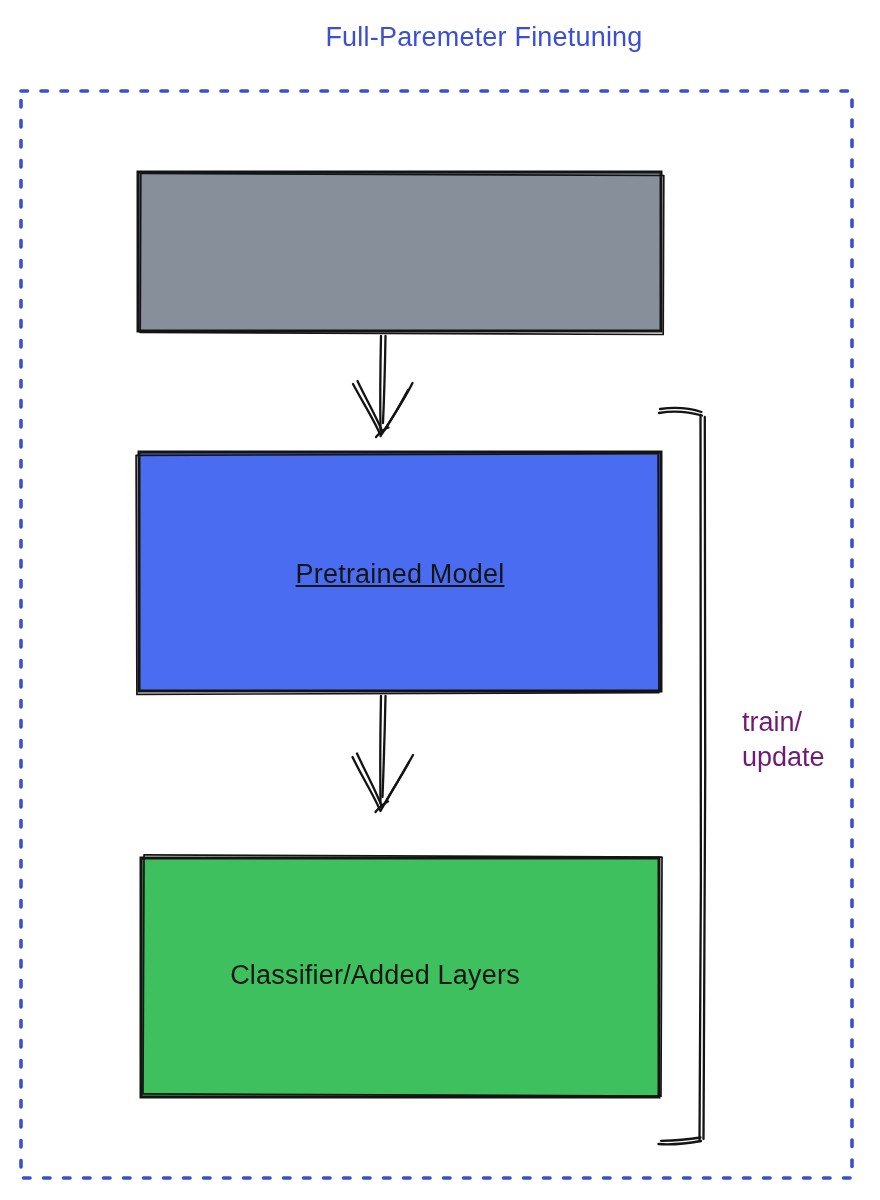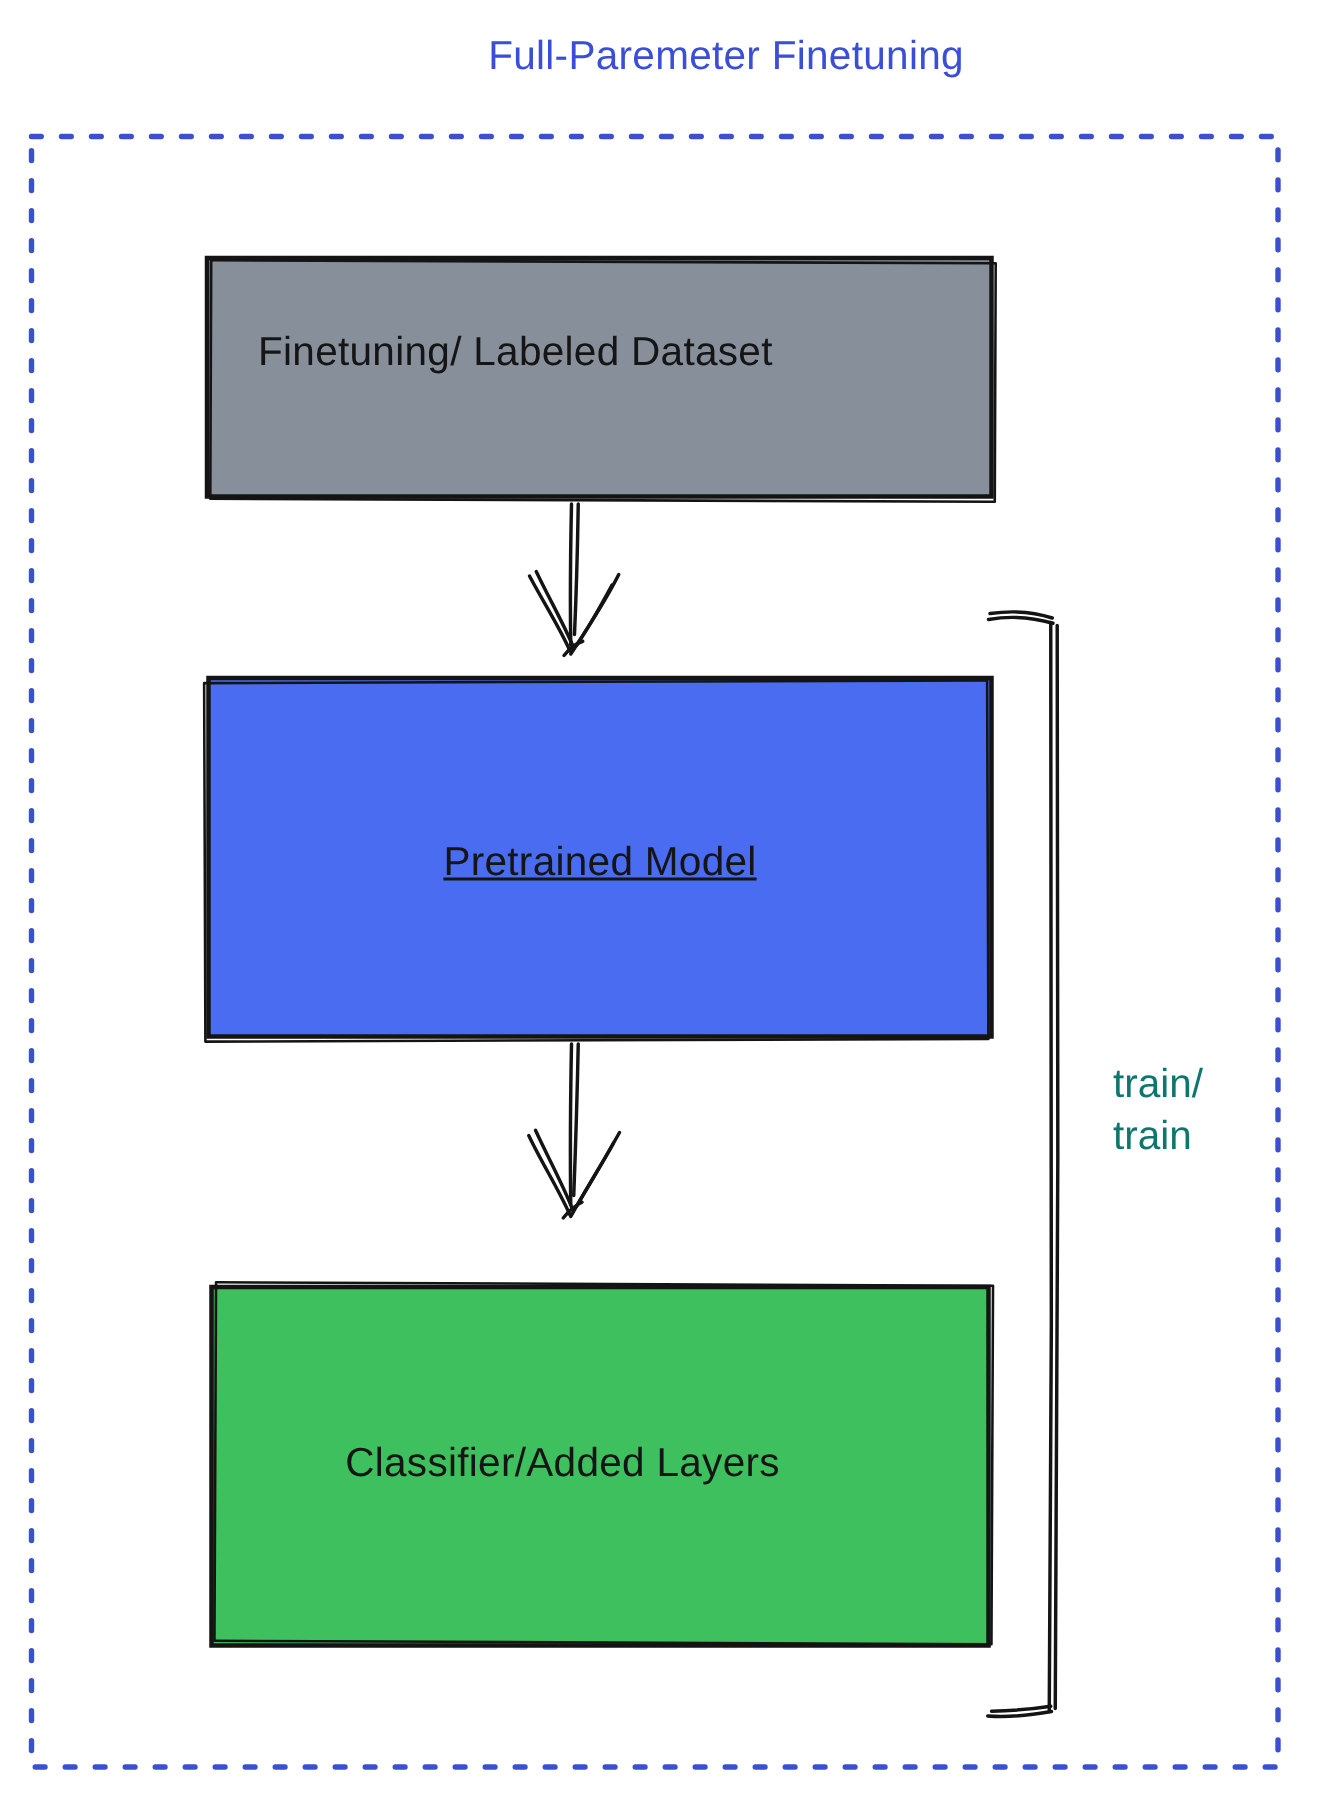--- a/index.html
+++ b/index.html
@@ -35,21 +35,21 @@
     white-space: nowrap;
   }
   .label-dataset   { left: 172px; top: 219px; }
   .label-pretrained{ left: 139px; top: 559px; width: 522px; text-align: center; text-decoration: underline; }
   .label-classifier{ left: 141px; top: 960px; width: 468px; text-align: center; }
   .bracket-label {
     position: absolute;
     left: 742px; top: 705px;
     font-size: 27px;
     line-height: 35px;
-    color: #0f766e;
+    color: #701a75;
     white-space: nowrap;
   }
   .sketch { stroke: #141414; fill: none; stroke-linecap: round; stroke-linejoin: round; }
 </style>
 </head>
 <body>
 
 <div class="stage">
 
   <div class="title">Full-Paremeter Finetuning</div>
@@ -96,24 +96,23 @@
     <g class="sketch" stroke-width="2.3">
       <path d="M659 413 C673 410.5 688 411.5 702 415.5"></path>
       <path d="M660 409 C674.5 407 689.5 408 701.5 412"></path>
       <path d="M700.5 415 C701.5 610 701.5 900 699.5 1141"></path>
       <path d="M704.8 417 C705.8 630 705.3 930 703.5 1139"></path>
       <path d="M701 1141 C687 1143.5 671.5 1145 658.5 1144"></path>
       <path d="M700.5 1137.5 C688 1139.5 674 1140.5 661 1140.8"></path>
     </g>
   </svg>
 
-  <div class="box-label label-dataset">Finetuning/ Labeled Dataset</div>
 
   <div class="box-label label-pretrained">Pretrained Model</div>
 
   <div class="box-label label-classifier">Classifier/Added Layers</div>
 
   <div class="bracket-label">
     <div>train/</div>
-    <div>train</div>
+    <div>update</div>
   </div>
 
 </div>
 
 </body></html>

